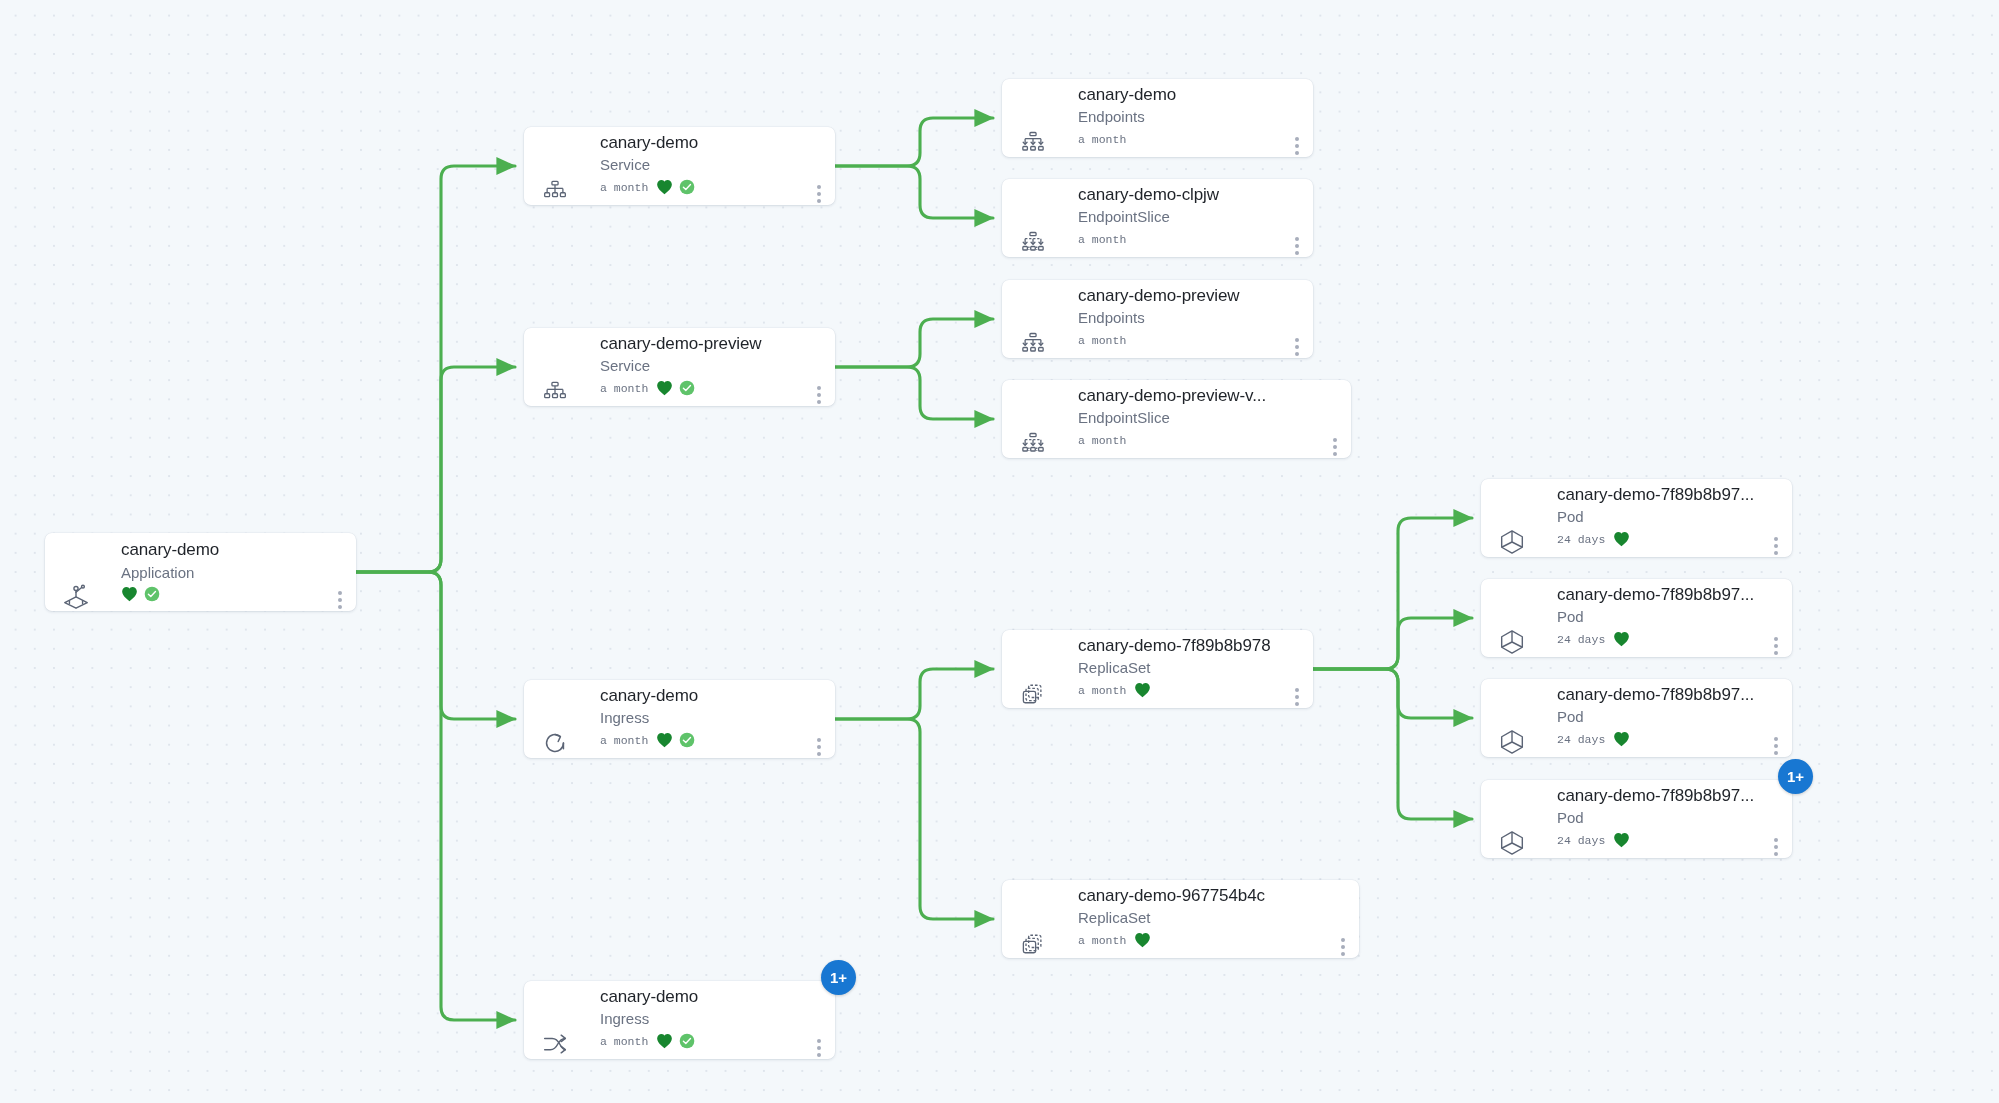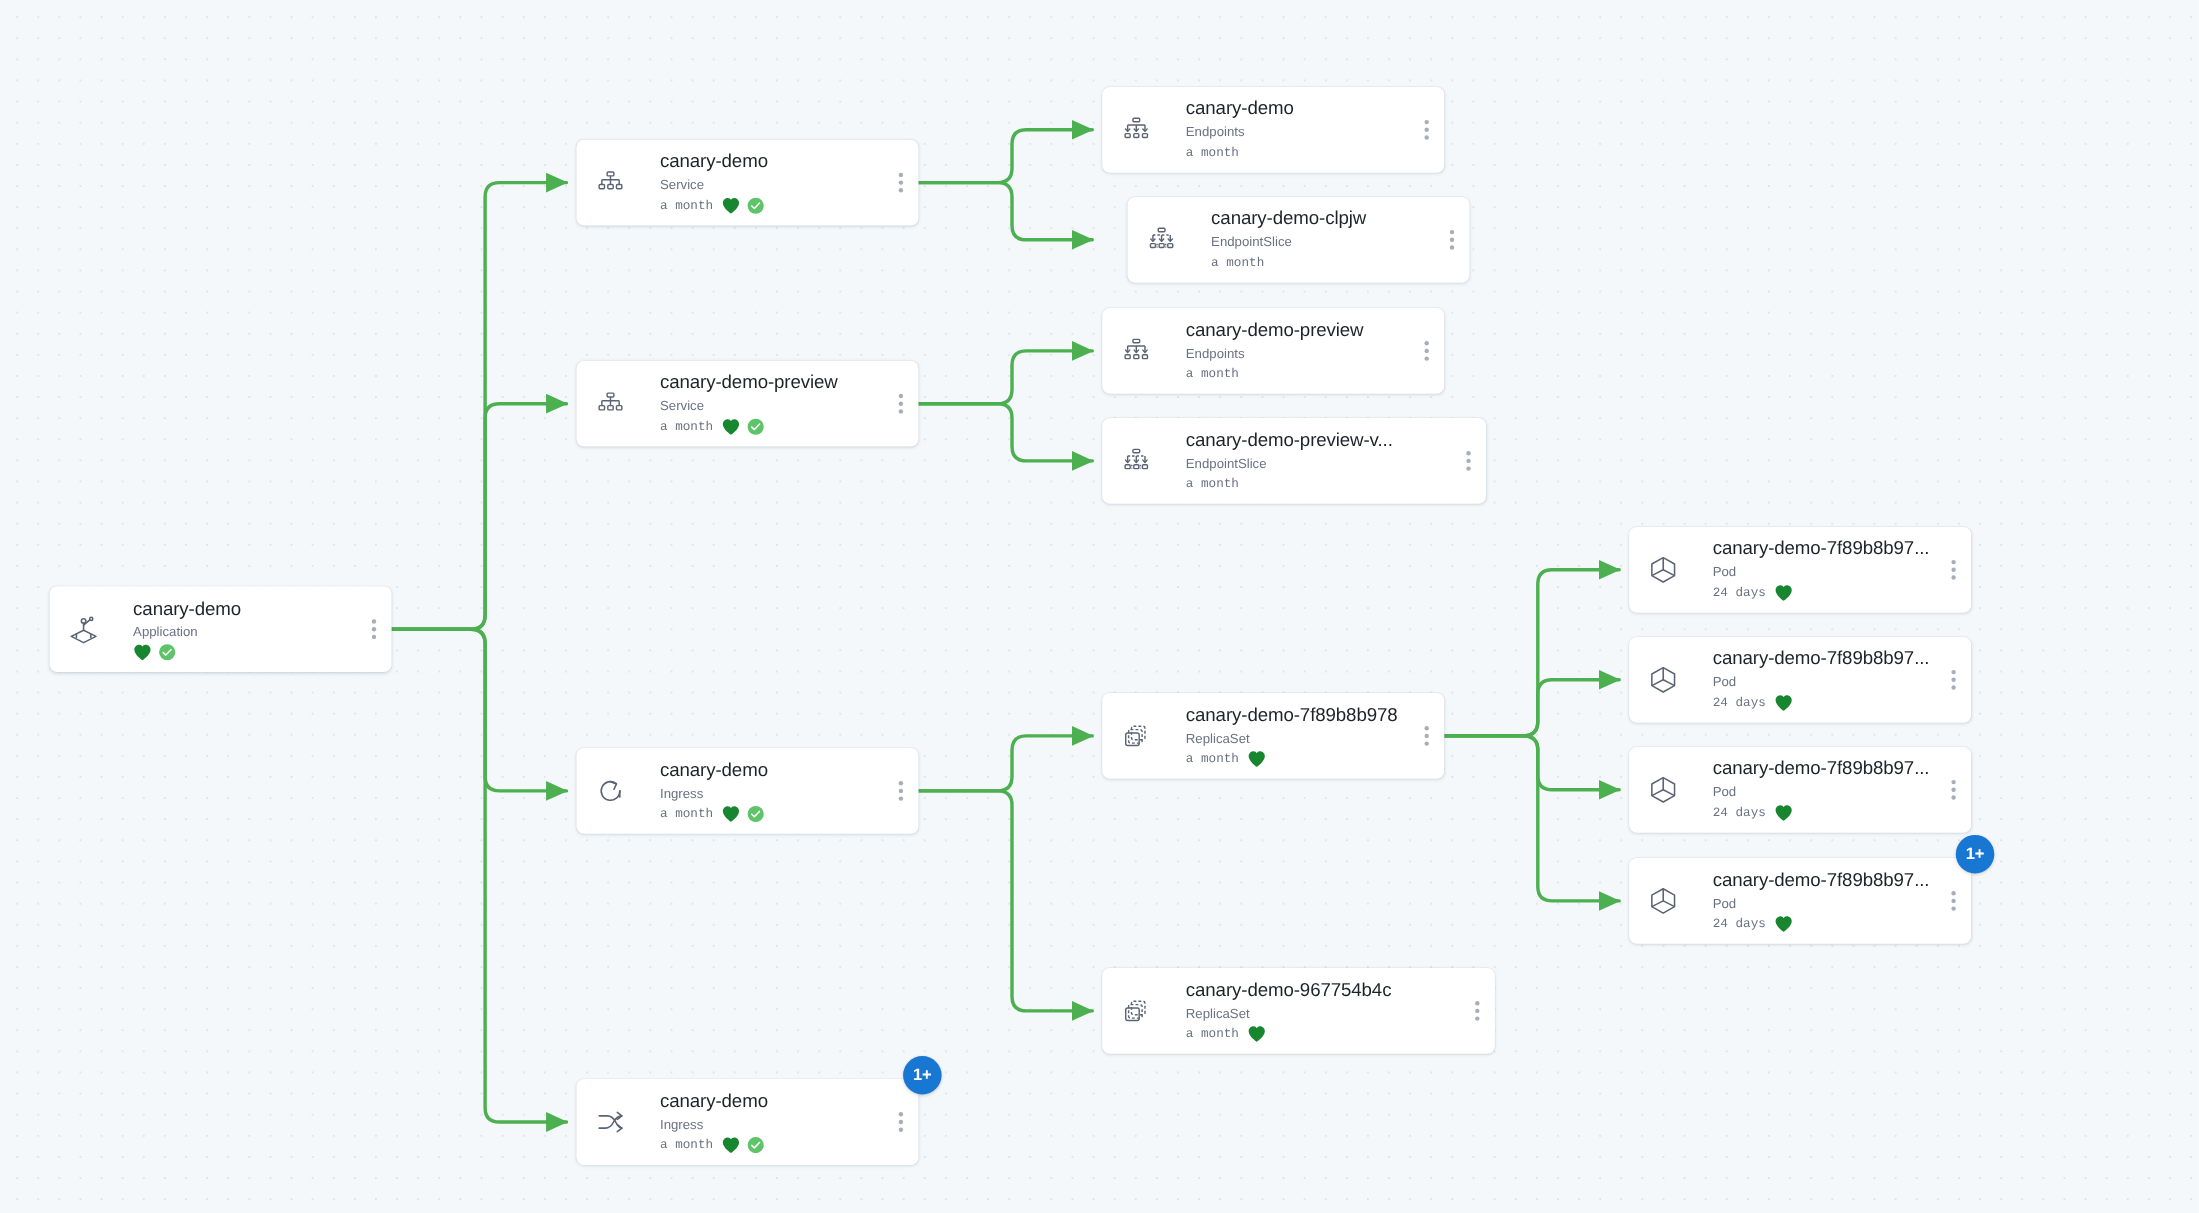--- a/index.html
+++ b/index.html
@@ -22,21 +22,21 @@
     width: 1999px; height: 1103px;
     pointer-events: none;
   }
   
   .node {
     position: absolute;
     background: #ffffff;
     border-radius: 7px;
     box-shadow: 0 1px 3px rgba(22,45,80,.13), 0 0 0 .6px rgba(22,45,80,.05);
     display: flex;
-    align-items: center;
+    align-items: flex-end;
     overflow: visible;
   }
   .node-stack-back {
     position: absolute;
     left: 7px; top: 7px;
     width: 100%; height: 100%;
     background: #ffffff;
     border-radius: 7px;
     box-shadow: 0 1px 3px rgba(22,45,80,.13), 0 0 0 .6px rgba(22,45,80,.08);
     z-index: -1;
@@ -66,21 +66,21 @@
   .node-title {
     font-size: 17px;
     color: #1f2329;
     line-height: 1.28;
     white-space: nowrap;
     overflow: hidden;
     text-overflow: ellipsis;
     letter-spacing: -.1px;
   }
   .node-kind {
-    font-size: 12px;
+    font-size: 15px;
     color: #6a7282;
     line-height: 1.5;
     margin-top: 1px;
   }
   .node-meta {
     display: flex;
     align-items: center;
     gap: 8px;
     margin-top: 2px;
     font-family: Liberation Mono, monospace;
@@ -262,21 +262,21 @@
           </div>
         </div>
         <div class="kebab">
           <span class="kebab-wrap">
             <i></i>
             <i></i>
             <i></i>
           </span>
         </div>
       </div>
-      <div class="node" style="left: 1002px; top: 179px; width: 311px; height: 78px; margin-left: 23px;">
+      <div class="node" style="left: 1002px; top: 179px; width: 311px; height: 78px;">
         <div class="node-icon">
           <svg width="28" height="28" viewBox="0 0 32 32" fill="none" stroke="currentColor" stroke-width="1.5">
       <rect x="12.5" y="4" width="7" height="3.6" rx="1"></rect>
       <path d="M7 11 L25 11" stroke-dasharray="2.6 2"></path>
       <path d="M7 11 L7 17.4"></path>
             <path d="M16 11 L16 17.4"></path>
             <path d="M25 11 L25 17.4"></path>
       <path d="M4.8 15.2 L7 17.6 L9.2 15.2" stroke-linecap="round" stroke-linejoin="round"></path>
       <path d="M13.8 15.2 L16 17.6 L18.2 15.2" stroke-linecap="round" stroke-linejoin="round"></path>
       <path d="M22.8 15.2 L25 17.6 L27.2 15.2" stroke-linecap="round" stroke-linejoin="round"></path>

